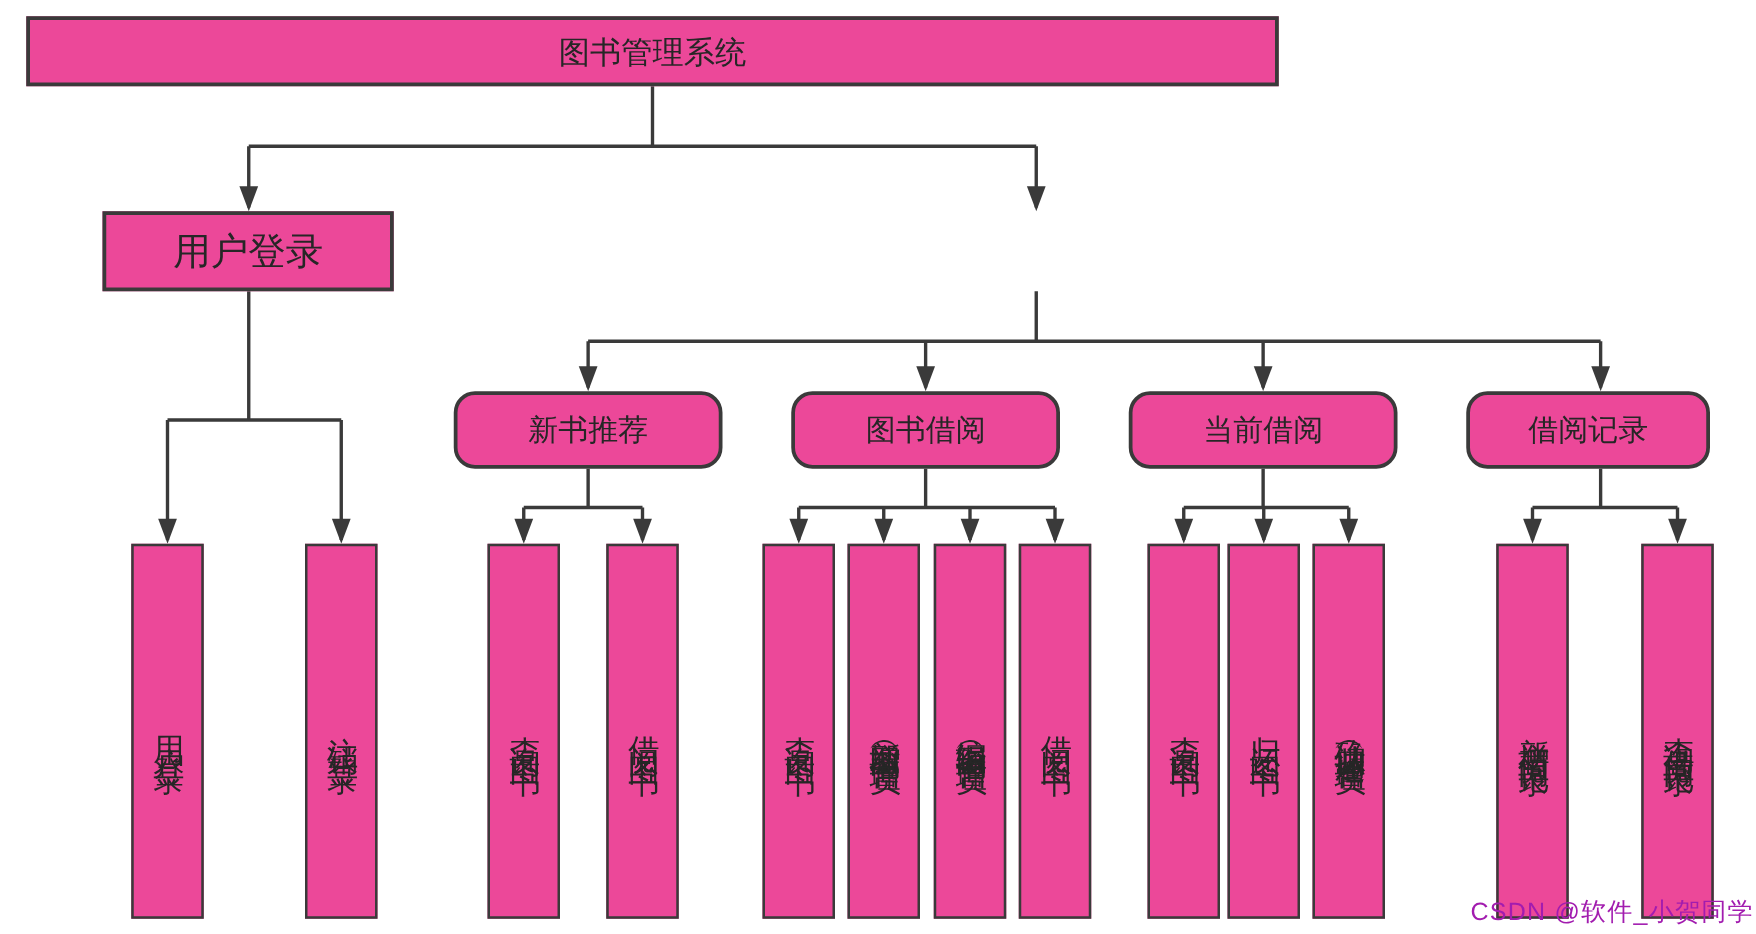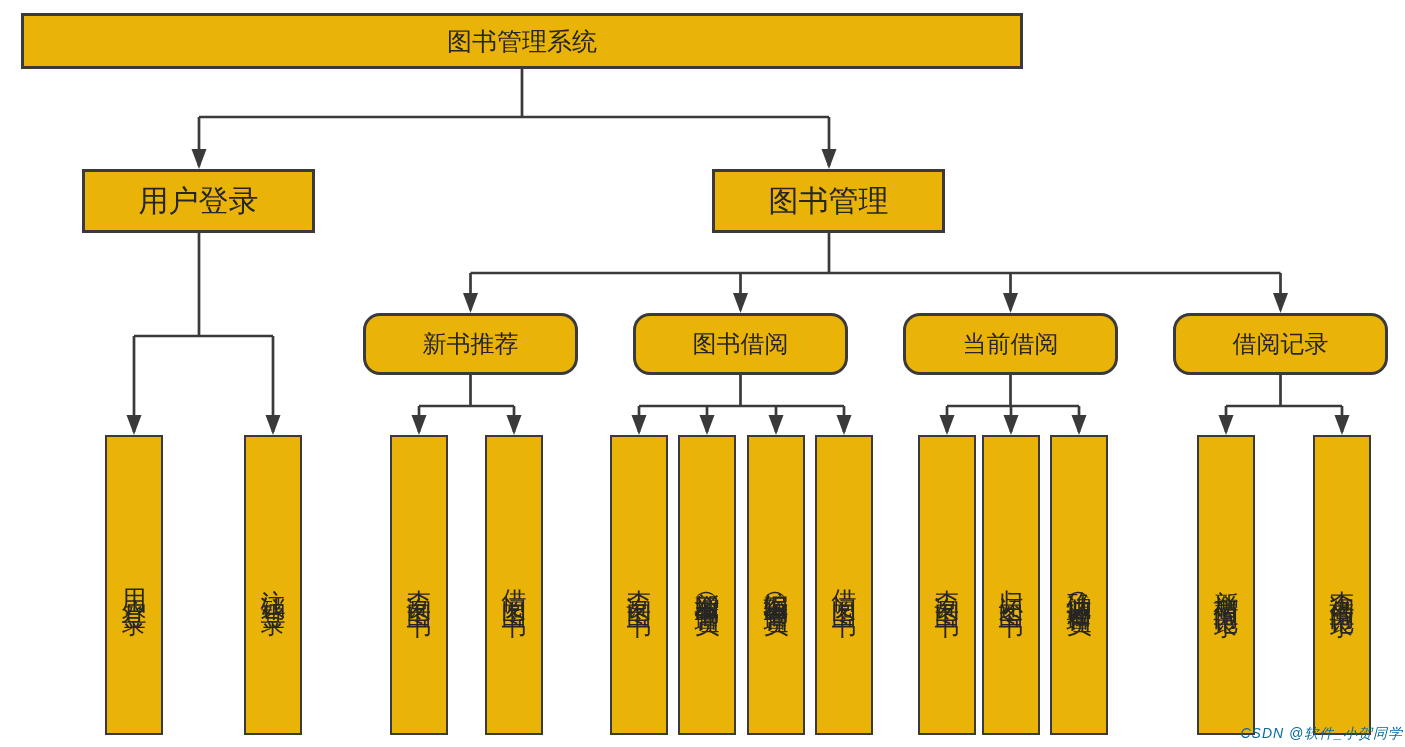--- a/index.html
+++ b/index.html
@@ -18,21 +18,21 @@
   #wires {
     position: absolute;
     left: 0; top: 0;
     width: 1405px; height: 747px;
     pointer-events: none;
   }
   .box {
     position: absolute;
     box-sizing: border-box;
     border: 3px solid #3a3a3a;
-    background: #eab308;
+    background: #ec4899;
     display: flex;
     align-items: center;
     justify-content: center;
     color: #262626;
     white-space: nowrap;
     font-family: Liberation Serif, serif;
   }
   .box.root   { font-size: 25px; }
   .box.branch { font-size: 30px; }
   .box.mid    { font-size: 24px; border-radius: 17px; }
@@ -44,25 +44,24 @@
     color: #262626;
     line-height: 1;
   }
   .ls-wide  { letter-spacing: 8px; }
   .ls-mid   { letter-spacing: 5px; }
   .ls-tight { letter-spacing: 3px; }
   #watermark {
     position: absolute;
     right: 2px;
     bottom: 4px;
-    font-size: 14px;
-    color: #0369a1;
+    font-size: 20px;
+    color: #a21caf;
     z-index: 5;
     letter-spacing: 1px;
-    font-style: italic;
   }
 </style>
 </head>
 <body>
 
 <div id="canvas">
 
   <svg id="wires" viewBox="0 0 1405 747" xmlns="http://www.w3.org/2000/svg">
     <path fill="none" stroke="#3a3a3a" stroke-width="2.7" d="M522 69 L522 117
              M199 117 L829 117
@@ -116,26 +115,25 @@
       <polygon points="1003.5,415 1018.5,415 1011,435"></polygon>
       <polygon points="1071.5,415 1086.5,415 1079,435"></polygon>
       <polygon points="1218.5,415 1233.5,415 1226,435"></polygon>
       <polygon points="1334.5,415 1349.5,415 1342,435"></polygon>
     </g>
   </svg>
 
   <div class="box root" style="left:21px;top:13px;width:1002px;height:56px">图书管理系统</div>
 
   <div class="box branch" style="left:82px;top:169px;width:233px;height:64px">用户登录</div>
-  <div class="box branch" style="left:712px;top:169px;width:233px;height:64px">图书管理</div>
 
   <div class="box mid" style="left:363px;top:313px;width:215px;height:62px">新书推荐</div>
   <div class="box mid" style="left:903px;top:313px;width:215px;height:62px">当前借阅</div>
   <div class="box mid" style="left:633px;top:313px;width:215px;height:62px">图书借阅</div>
-  <div class="box mid" style="left:1173px;top:313px;width:215px;height:62px">借阅记录</div>
+  <div class="box mid" style="left:1173px;top:313px;width:195px;height:62px">借阅记录</div>
 
   <div class="box leaf" style="left:105px;top:435px;width:58px;height:300px">
     <span class="vtext ls-wide">用户登录</span>
   </div>
   <div class="box leaf" style="left:244px;top:435px;width:58px;height:300px">
     <span class="vtext ls-wide">注销登录</span>
   </div>
 
   <div class="box leaf" style="left:390px;top:435px;width:58px;height:300px">
     <span class="vtext ls-wide">查询图书</span>

